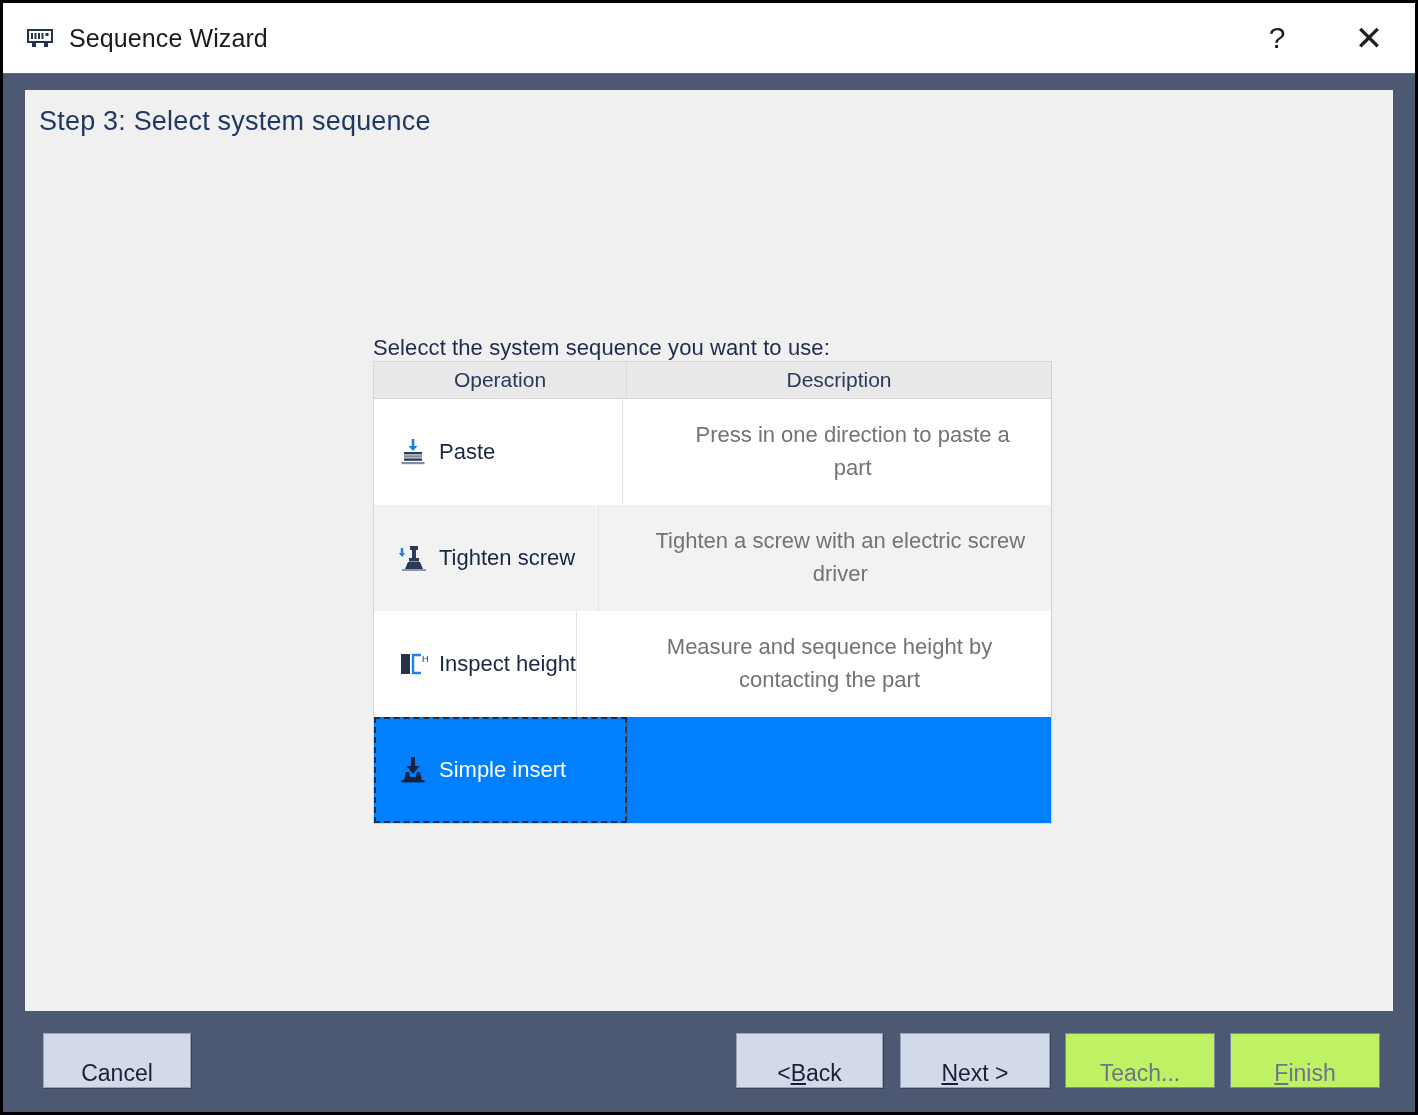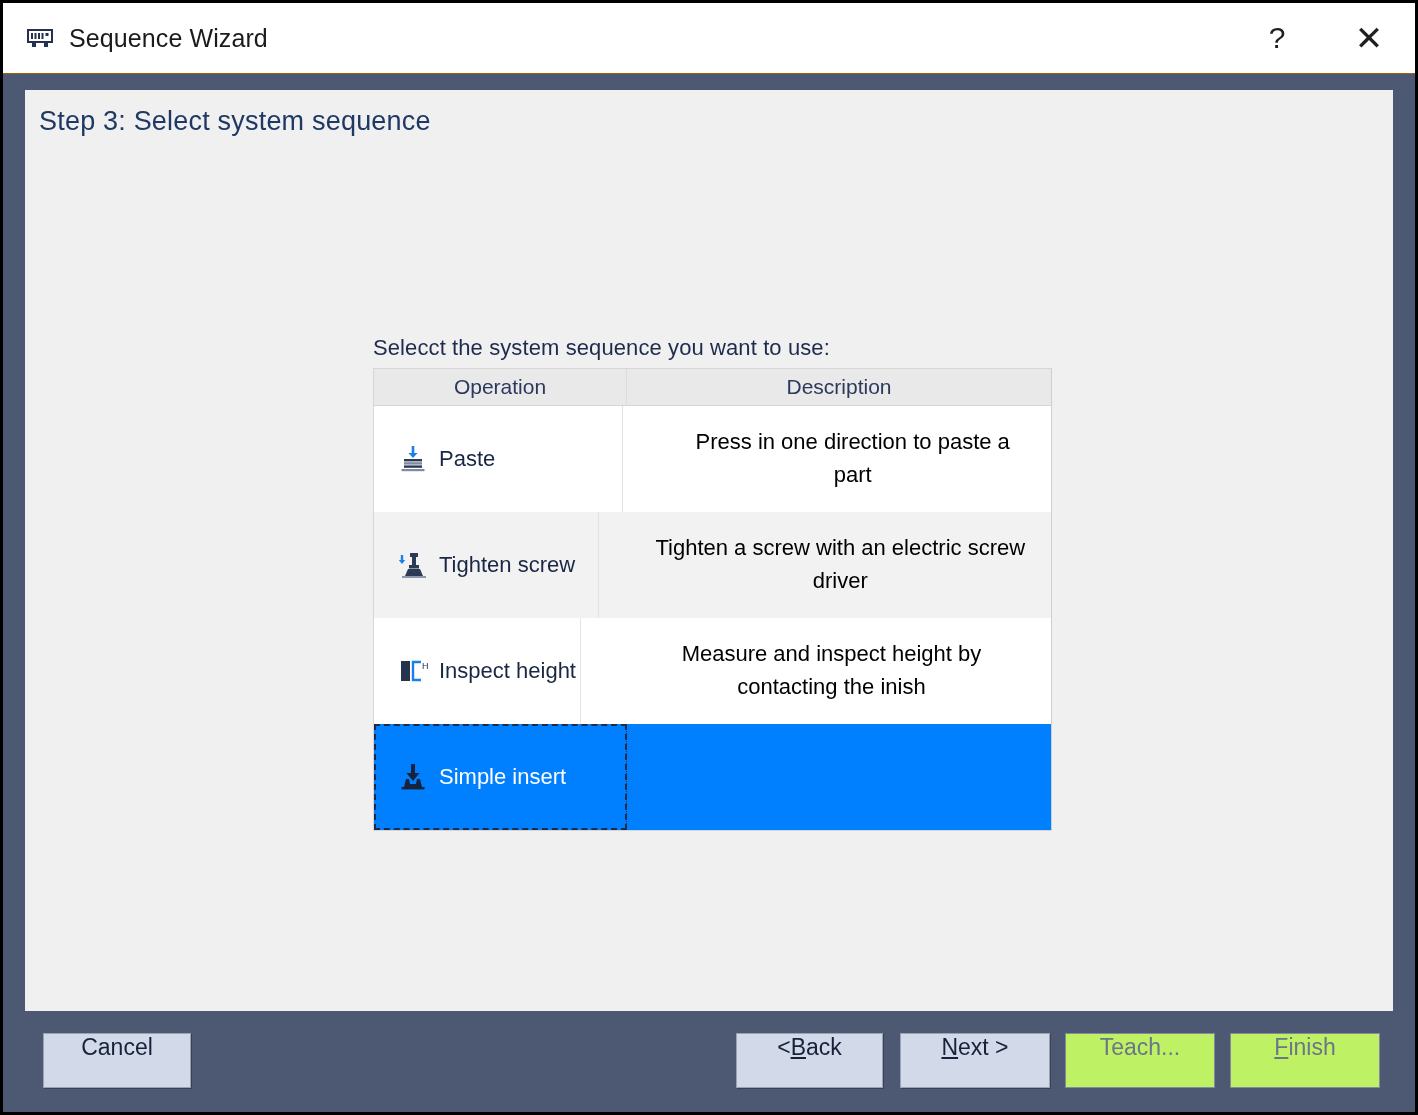--- a/index.html
+++ b/index.html
@@ -105,21 +105,20 @@
   
   .table-block {
     position: absolute;
     left: 348px;
     top: 245px;
     width: 680px;
   }
   .table-caption {
     font-size: 22px;
     color: #1f2b4d;
-    margin-bottom: 7px;
     letter-spacing: 0.1px;
   }
   .grid {
     width: 679px;
     border: 1px solid #d6d6d6;
     border-right: 1px solid #cfcfcf;
     background: #ffffff;
     box-sizing: border-box;
     text-align: center;
   }
@@ -172,21 +171,21 @@
     justify-content: center;
     margin-right: 9px;
   }
   .op-label {
     font-size: 22px;
     color: #1a2744;
     white-space: nowrap;
   }
   .desc-text {
     font-size: 22px;
-    color: #000000;
+    color: #737373;
     line-height: 1.48;
   }
 
   
   .grid-row.selected { background: #007fff; }
   .grid-row.selected .op-label,
   .grid-row.selected .desc-text { color: #ffffff; }
   .grid-row.selected .cell.op {
     border-right: 1px dotted #2a2a2a;
     outline: 2px dashed #1c2b4a;
@@ -205,21 +204,21 @@
   .btn {
     position: absolute;
     top: 22px;
     height: 55px;
     background: #d2d9e8;
     border: 1px solid #9aa3b4;
     box-shadow: 1px 1px 0 rgba(0,0,0,0.25);
     color: #17213a;
     font-size: 23px;
     display: flex;
-    align-items: flex-start;
+    align-items: flex-end;
     justify-content: center;
     cursor: default;
     box-sizing: border-box;
     font-family: "Liberation Sans", sans-serif;
   }
   .btn.disabled {
     background: #bef264;
     border-color: #808aa0;
     color: #6d7589;
     box-shadow: none;
@@ -319,21 +318,21 @@
               <span class="op-icon">
                 <svg width="30" height="30" viewBox="0 0 30 30">
                   <rect x="3" y="5" width="9" height="20" fill="#26334d"></rect>
                   <path d="M23 6 L15 6 L15 24 L23 24" stroke="#1a7fe8" stroke-width="2.4" fill="none"></path>
                   <text x="24" y="13" font-family="Liberation Sans, sans-serif" font-size="9" fill="#26334d">H</text>
                 </svg>
               </span>
               <span class="op-label">Inspect height</span>
             </div>
             <div class="cell desc">
-              <span class="desc-text">Measure and inspect height by contacting the inish</span>
+              <span class="desc-text">Measure and sequence height by contacting the part</span>
             </div>
           </div>
 
           <div class="grid-row selected">
             <div class="cell op">
               <span class="op-icon">
                 <svg width="30" height="30" viewBox="0 0 30 30">
                   <rect x="13" y="2" width="4" height="11" fill="#16233d"></rect>
                   <path d="M8.5 11 L15 19 L21.5 11 Z" fill="#16233d"></path>
                   <path d="M6 25 L8 17 L11 17 L12 22 L18 22 L19 17 L22 17 L24 25 Z" fill="#16233d"></path>

